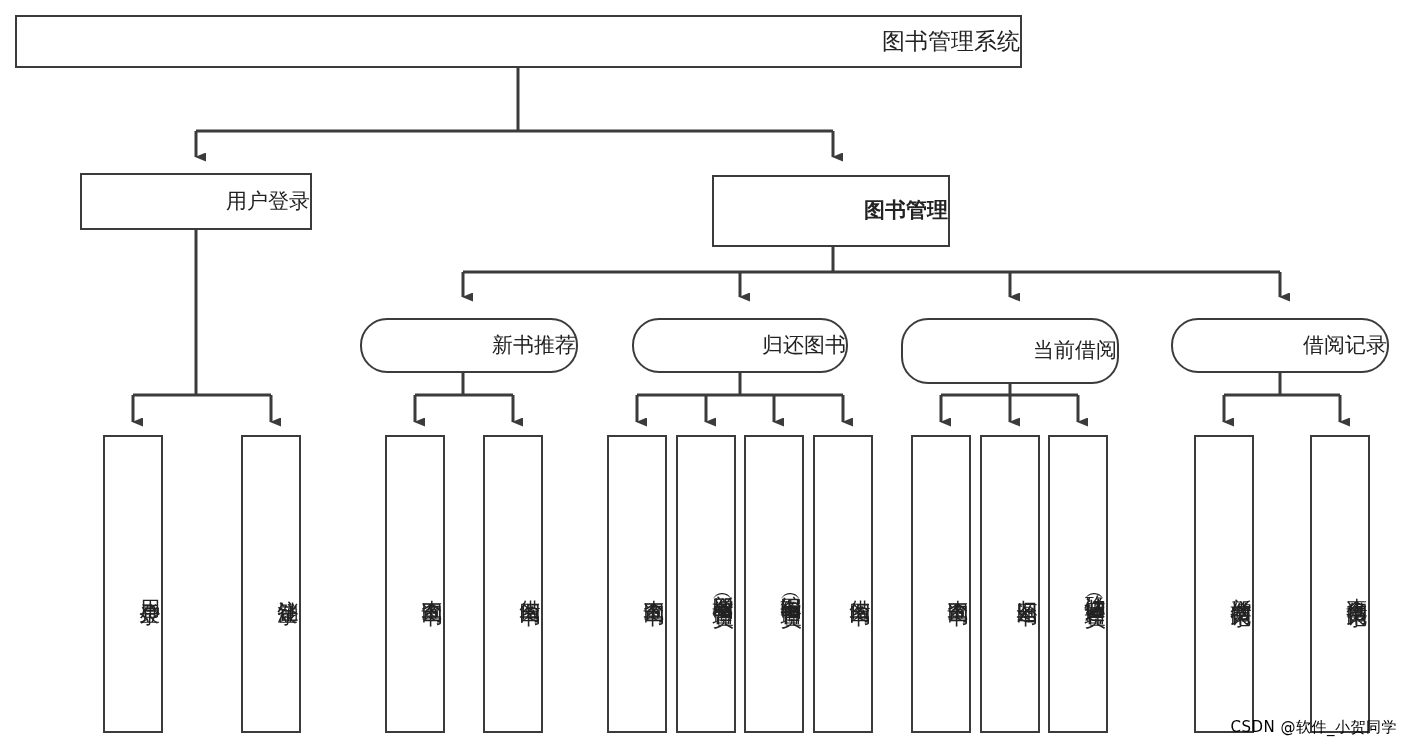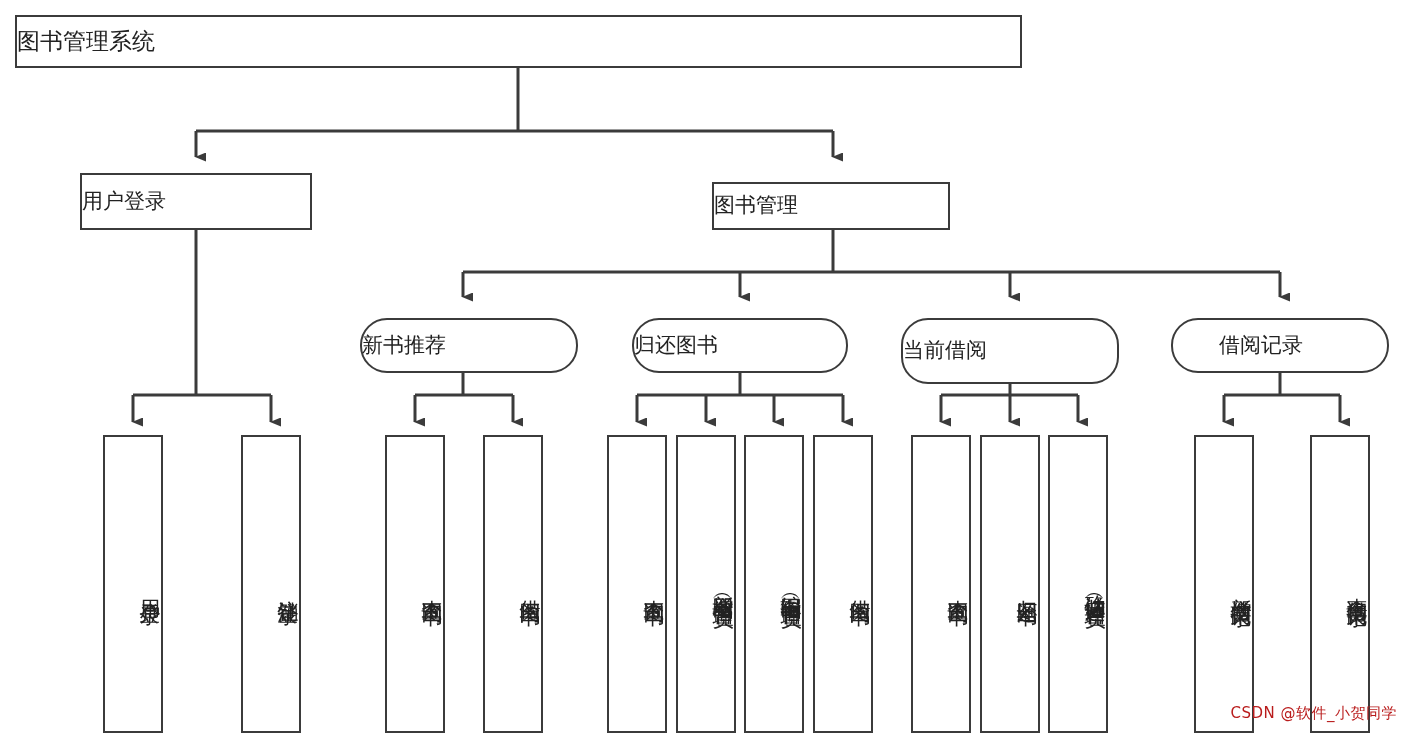--- a/index.html
+++ b/index.html
@@ -25,21 +25,21 @@
     width: 1405px;
     height: 747px;
   }
   .node-box {
     position: absolute;
     box-sizing: border-box;
     background: #ffffff;
     border: 2px solid #3b3b3b;
     display: flex;
     align-items: center;
-    justify-content: flex-start;
+    justify-content: flex-end;
     color: #222222;
     line-height: 1.12;
   }
   .node-root {
     font-size: 23px;
   }
   .node-l2 {
     font-size: 21px;
   }
   .node-l3 {
@@ -57,23 +57,23 @@
   }
   .leaf-text {
     writing-mode: vertical-rl;
     text-orientation: upright;
     letter-spacing: 2px;
     display: block;
   }
   .watermark {
     position: absolute;
     right: 8px;
-    bottom: 24px;
+    bottom: 10px;
     font-size: 15px;
-    color: #b91c1c;
+    color: #000000;
     white-space: nowrap;
     letter-spacing: 0.5px;
     pointer-events: none;
   }
 </style>
 </head>
 <body>
 
 <div id="canvas">
 
@@ -127,21 +127,21 @@
     </g>
   </svg>
 
   <div class="node-box node-root" style="left:15px; top:15px; width:1007px; height:53px;">
     <span>图书管理系统</span>
   </div>
 
   <div class="node-box node-l2" style="left:80px; top:173px; width:232px; height:57px;">
     <span>用户登录</span>
   </div>
-  <div class="node-box node-l2" style="left:712px; top:182px; width:238px; height:48px;">
+  <div class="node-box node-l2" style="left:712px; top:175px; width:238px; height:72px;font-weight:bold;">
     <span>图书管理</span>
   </div>
 
   <div class="node-box node-l3" style="left:360px; top:318px; width:218px; height:55px;">
     <span>新书推荐</span>
   </div>
   <div class="node-box node-l3" style="left:632px; top:318px; width:216px; height:55px;">
     <span>归还图书</span>
   </div>
   <div class="node-box node-l3" style="left:901px; top:318px; width:218px; height:66px;">

